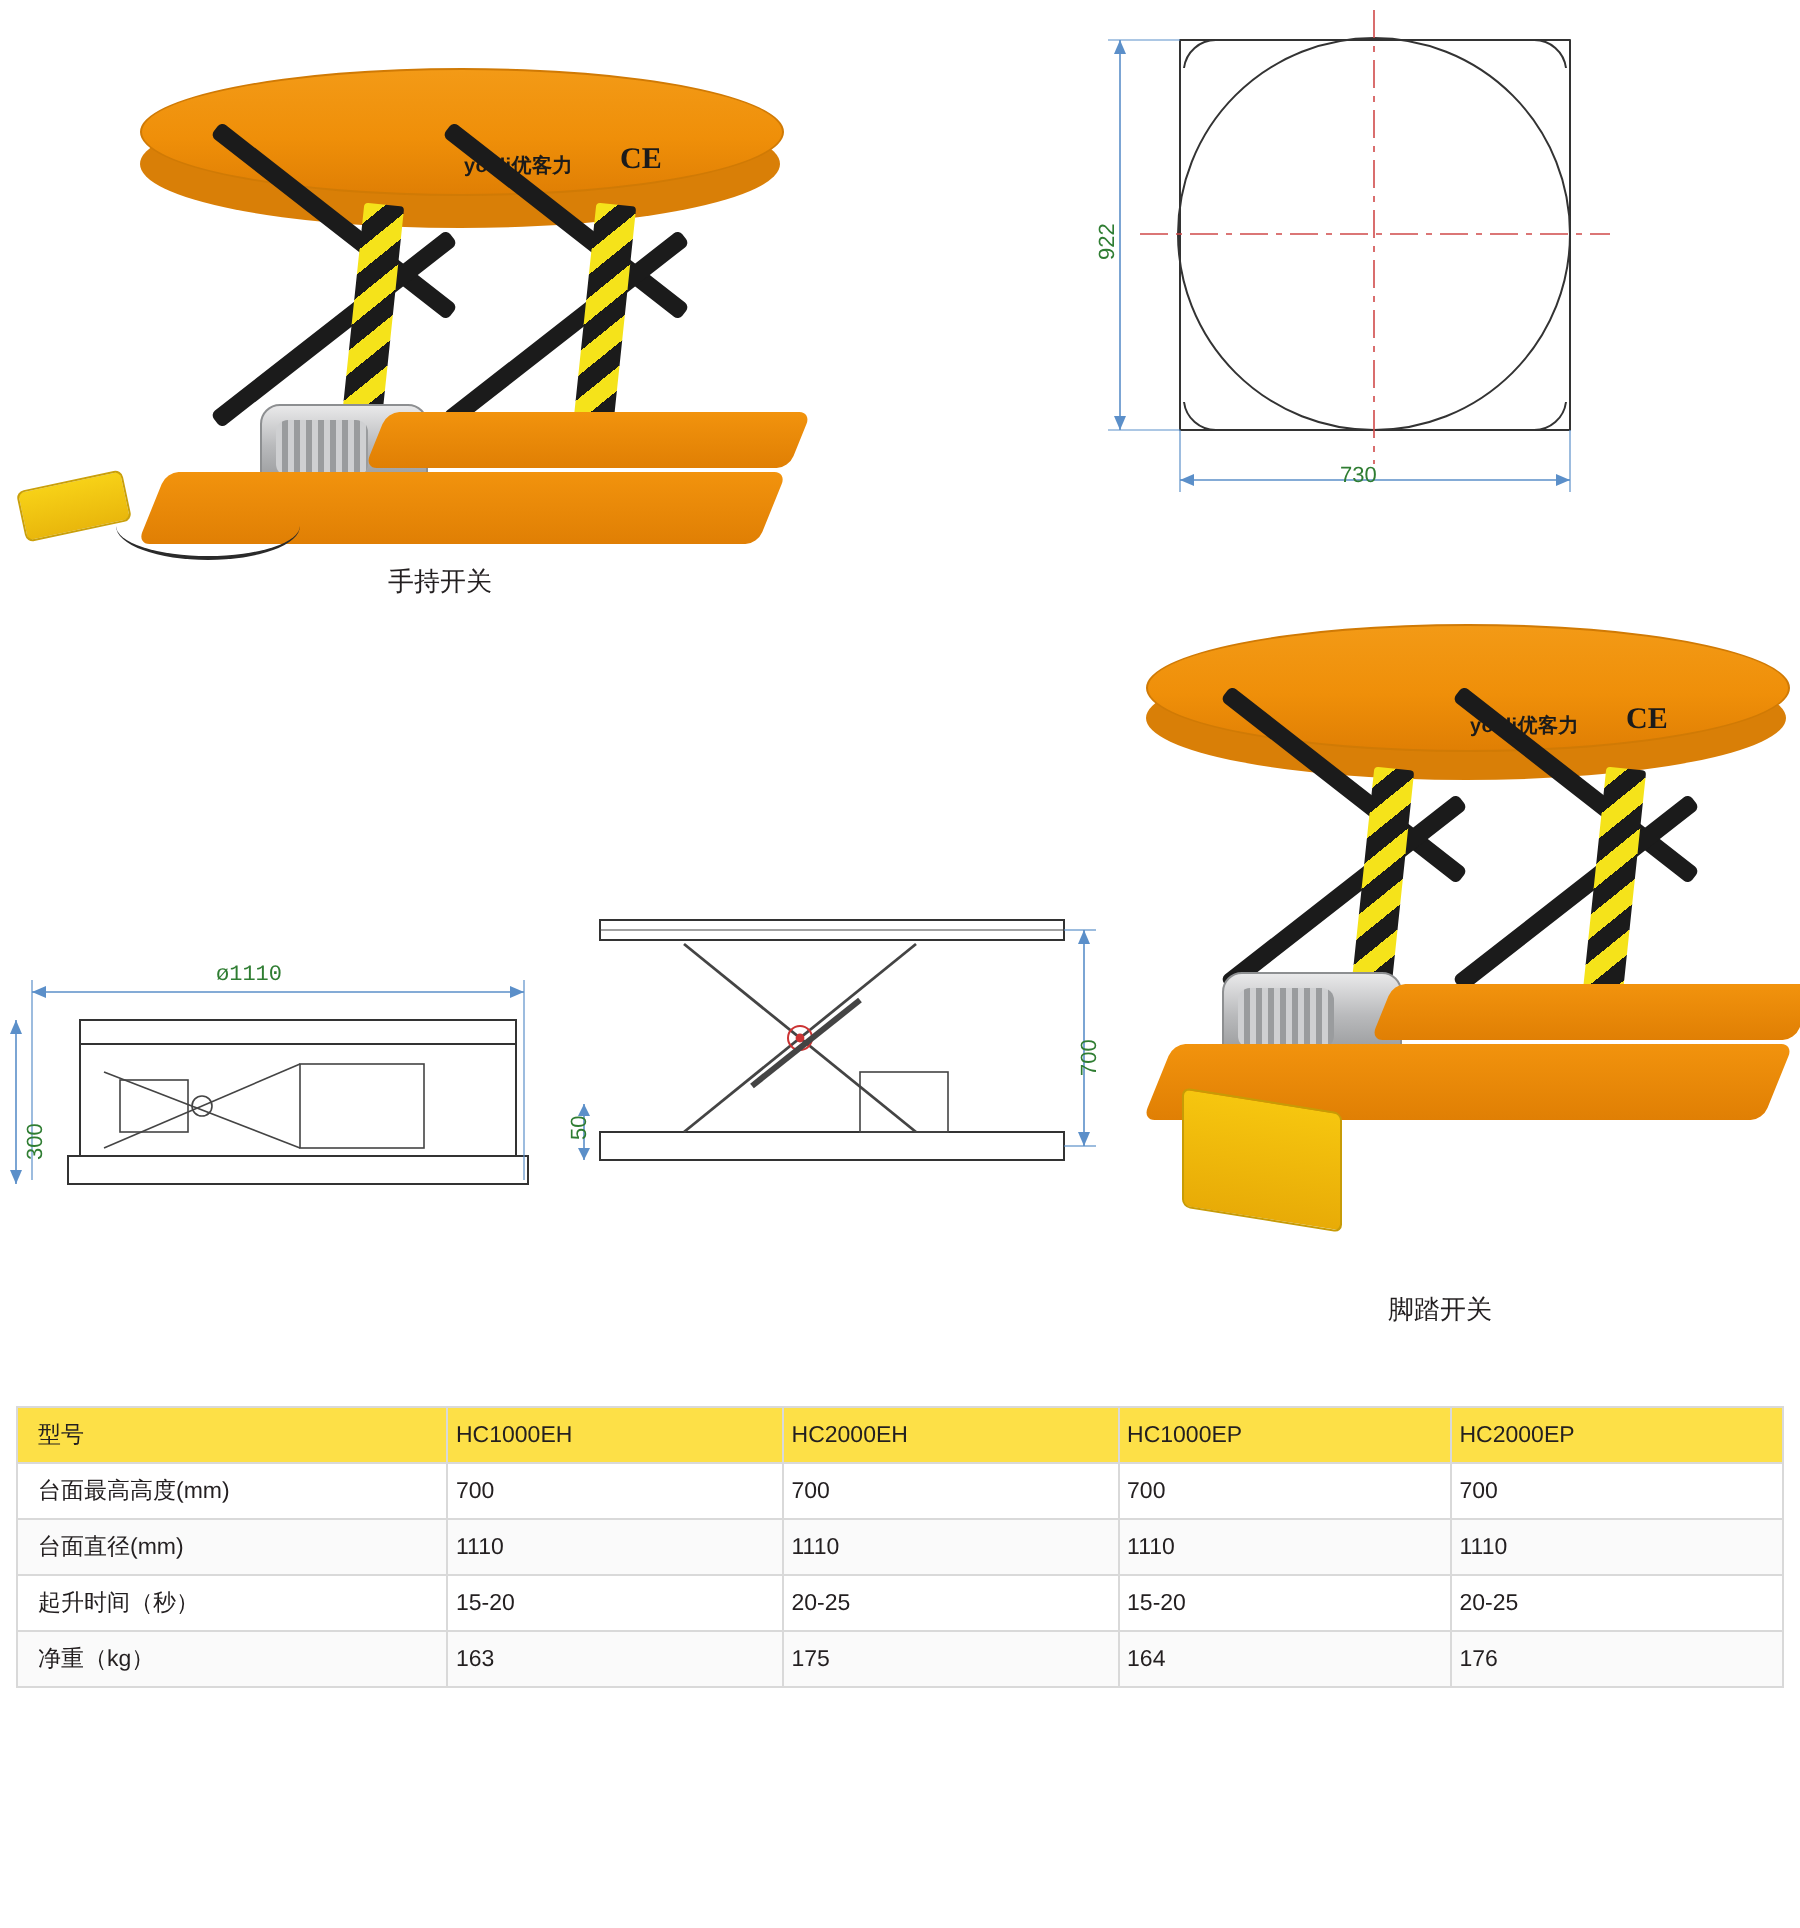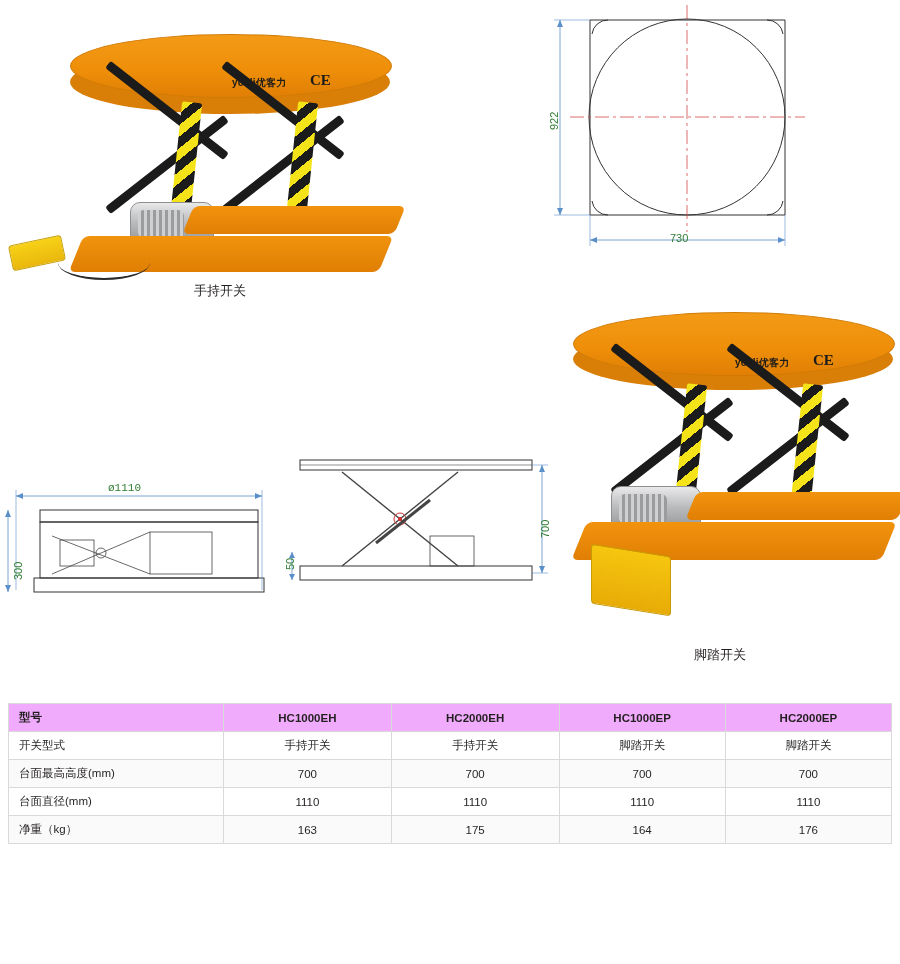--- a/index.html
+++ b/index.html
@@ -99,28 +99,28 @@
   table.spec{
     position:absolute;
     left:8px;top:703px;
     width:884px;
     border-collapse:collapse;
     font-size:11.5px;
   }
   table.spec th,table.spec td{
     border:1px solid #d9d9d9;
     padding:5px 4px;
-    text-align:center;
+    text-align:left;
     color:#231f20;
     font-weight:normal;
     height:17px;
   }
   table.spec thead th{
-    background:#f0abfc;
-    font-weight:bold;
+    background:#fde047;
+    font-weight:normal;
   }
   table.spec tbody td:first-child,
   table.spec thead th:first-child{
     text-align:left;padding-left:10px;width:200px;
   }
   table.spec tbody tr:nth-child(odd){background:#ffffff;}
   table.spec tbody tr:nth-child(even){background:#fafafa;}
 </style>
 </head>
 <body>
@@ -272,41 +272,41 @@
       <tr>
         <th>型号</th>
         <th>HC1000EH</th>
         <th>HC2000EH</th>
         <th>HC1000EP</th>
         <th>HC2000EP</th>
       </tr>
     </thead>
     <tbody>
       <tr>
-        <td>开关型式</td>
-        <td>手持开关</td>
-        <td>手持开关</td>
-        <td>脚踏开关</td>
-        <td>脚踏开关</td>
-      </tr>
-      <tr>
         <td>台面最高高度(mm)</td>
         <td>700</td>
         <td>700</td>
         <td>700</td>
         <td>700</td>
       </tr>
       <tr>
         <td>台面直径(mm)</td>
         <td>1110</td>
         <td>1110</td>
         <td>1110</td>
         <td>1110</td>
       </tr>
       <tr>
+        <td>起升时间（秒）</td>
+        <td>15-20</td>
+        <td>20-25</td>
+        <td>15-20</td>
+        <td>20-25</td>
+      </tr>
+      <tr>
         <td>净重（kg）</td>
         <td>163</td>
         <td>175</td>
         <td>164</td>
         <td>176</td>
       </tr>
     </tbody>
   </table>
 
 </div>

